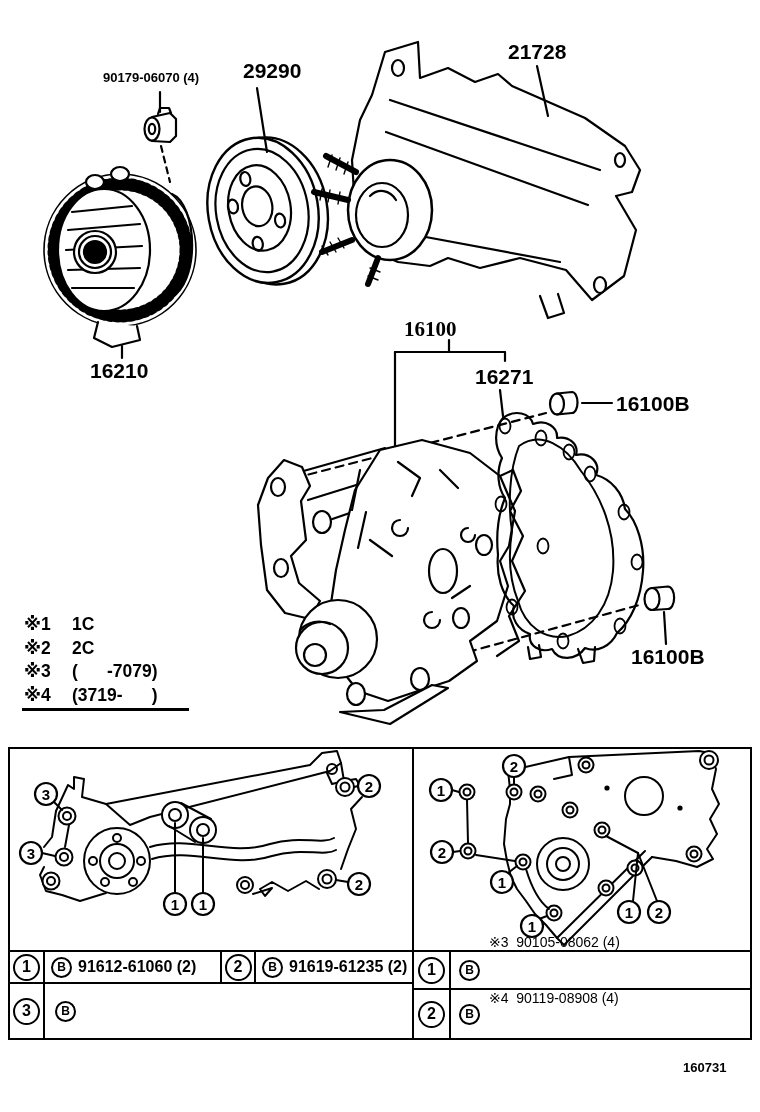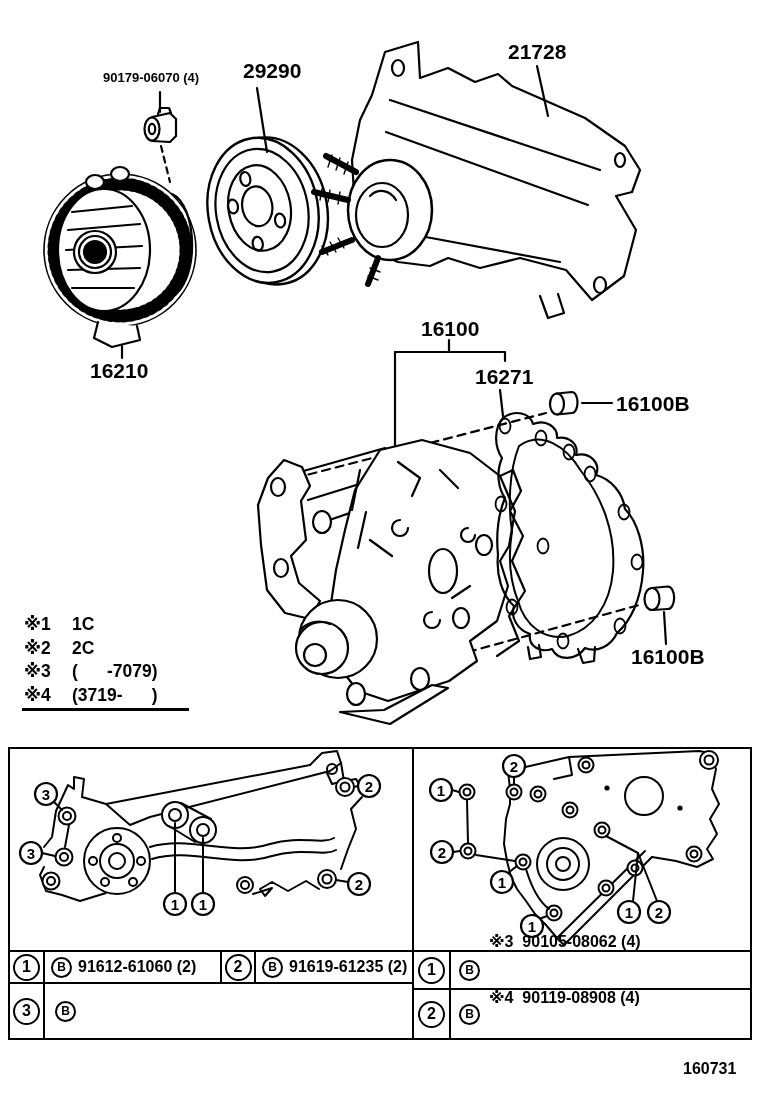--- a/index.html
+++ b/index.html
@@ -32,22 +32,22 @@
   .num-circle{
     display:inline-flex;align-items:center;justify-content:center;
     width:23px;height:23px;border:2.5px solid #000;border-radius:50%;
     font-weight:bold;font-size:16px;flex:0 0 auto;
   }
   .b-circle{
     display:inline-flex;align-items:center;justify-content:center;
     width:17px;height:17px;border:2px solid #000;border-radius:50%;
     font-weight:bold;font-size:12px;flex:0 0 auto;
   }
-  .stack{display:flex;flex-direction:column;justify-content:center;line-height:19px;font-weight:bold;font-size:16px;white-space:pre;gap:40px;}
-  .page-num{position:absolute;left:683px;top:1060px;font-weight:bold;font-size:16px;}
+  .stack{display:flex;flex-direction:column;justify-content:center;line-height:19px;font-weight:normal;font-size:14px;white-space:pre;gap:40px;}
+  .page-num{position:absolute;left:683px;top:1060px;font-weight:bold;font-size:13px;}
 </style>
 </head>
 <body>
 
 <div class="canvas">
 
   <svg width="760" height="745" viewBox="0 0 760 745" fill="none" stroke="#000" stroke-width="2.2" stroke-linecap="round" stroke-linejoin="round">
 
     <g>
       <line x1="160" y1="92" x2="160" y2="112"></line>
@@ -213,21 +213,21 @@
       <line x1="664" y1="612" x2="666" y2="644"></line>
     </g>
 
     <line x1="500" y1="390" x2="503" y2="416"></line>
   </svg>
 
   <div class="lbl lbl-sm" style="left:103px;top:70px;">90179-06070 (4)</div>
   <div class="lbl lbl-lg" style="left:243px;top:59px;">29290</div>
   <div class="lbl lbl-lg" style="left:508px;top:40px;">21728</div>
   <div class="lbl lbl-lg" style="left:90px;top:359px;">16210</div>
-  <div class="lbl lbl-lg" style="left:421px;top:317px;">16100</div>
+  <div class="lbl lbl-lg" style="left:404px;top:317px;font-family:Liberation Serif, serif;">16100</div>
   <div class="lbl lbl-lg" style="left:475px;top:365px;">16271</div>
   <div class="lbl lbl-lg" style="left:616px;top:392px;">16100B</div>
   <div class="lbl lbl-lg" style="left:631px;top:645px;">16100B</div>
 
   <div class="legend">
     <div class="legend-row">
       <span class="legend-ref">※1</span>
       <span class="legend-val">1C</span>
     </div>
     <div class="legend-row">

